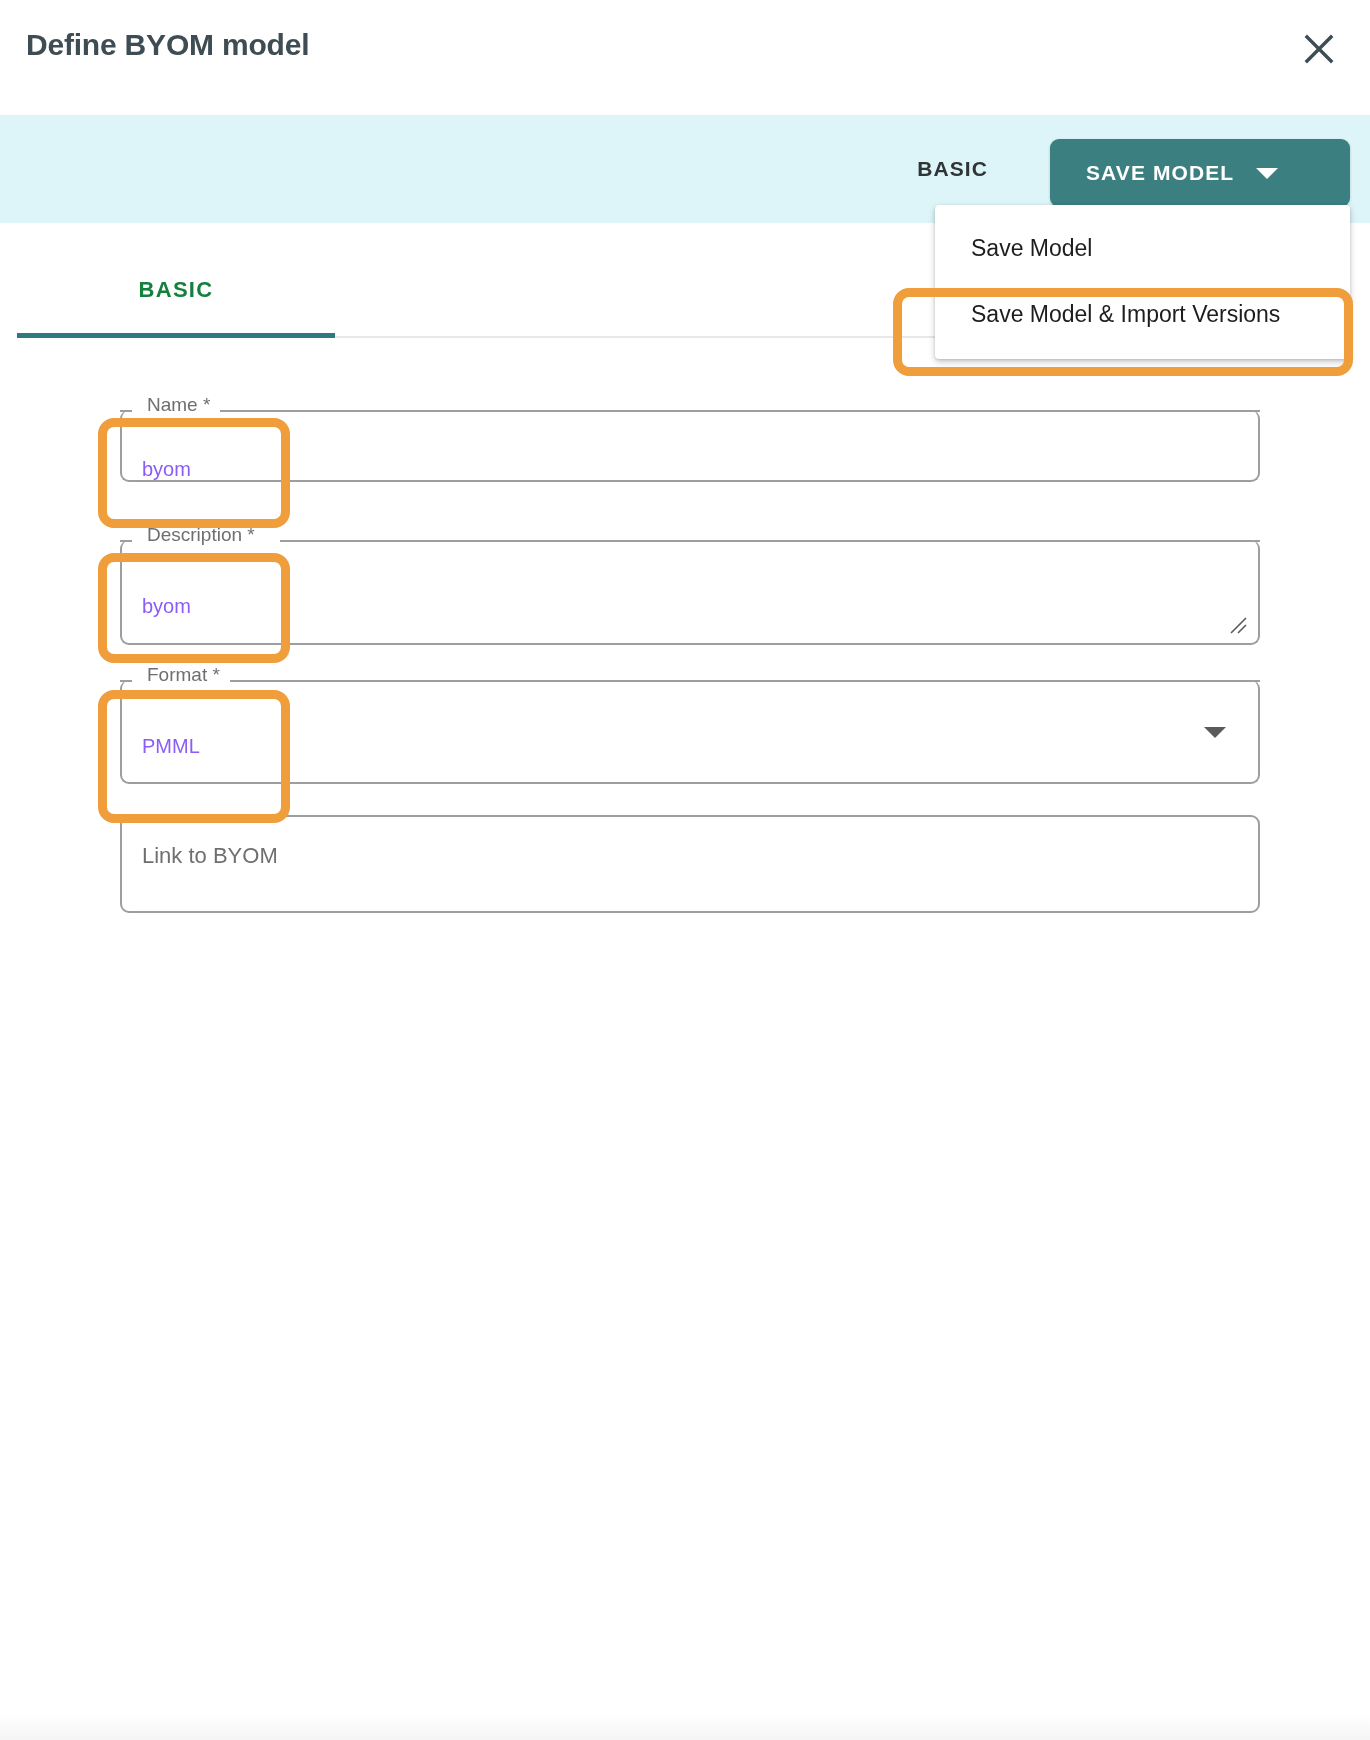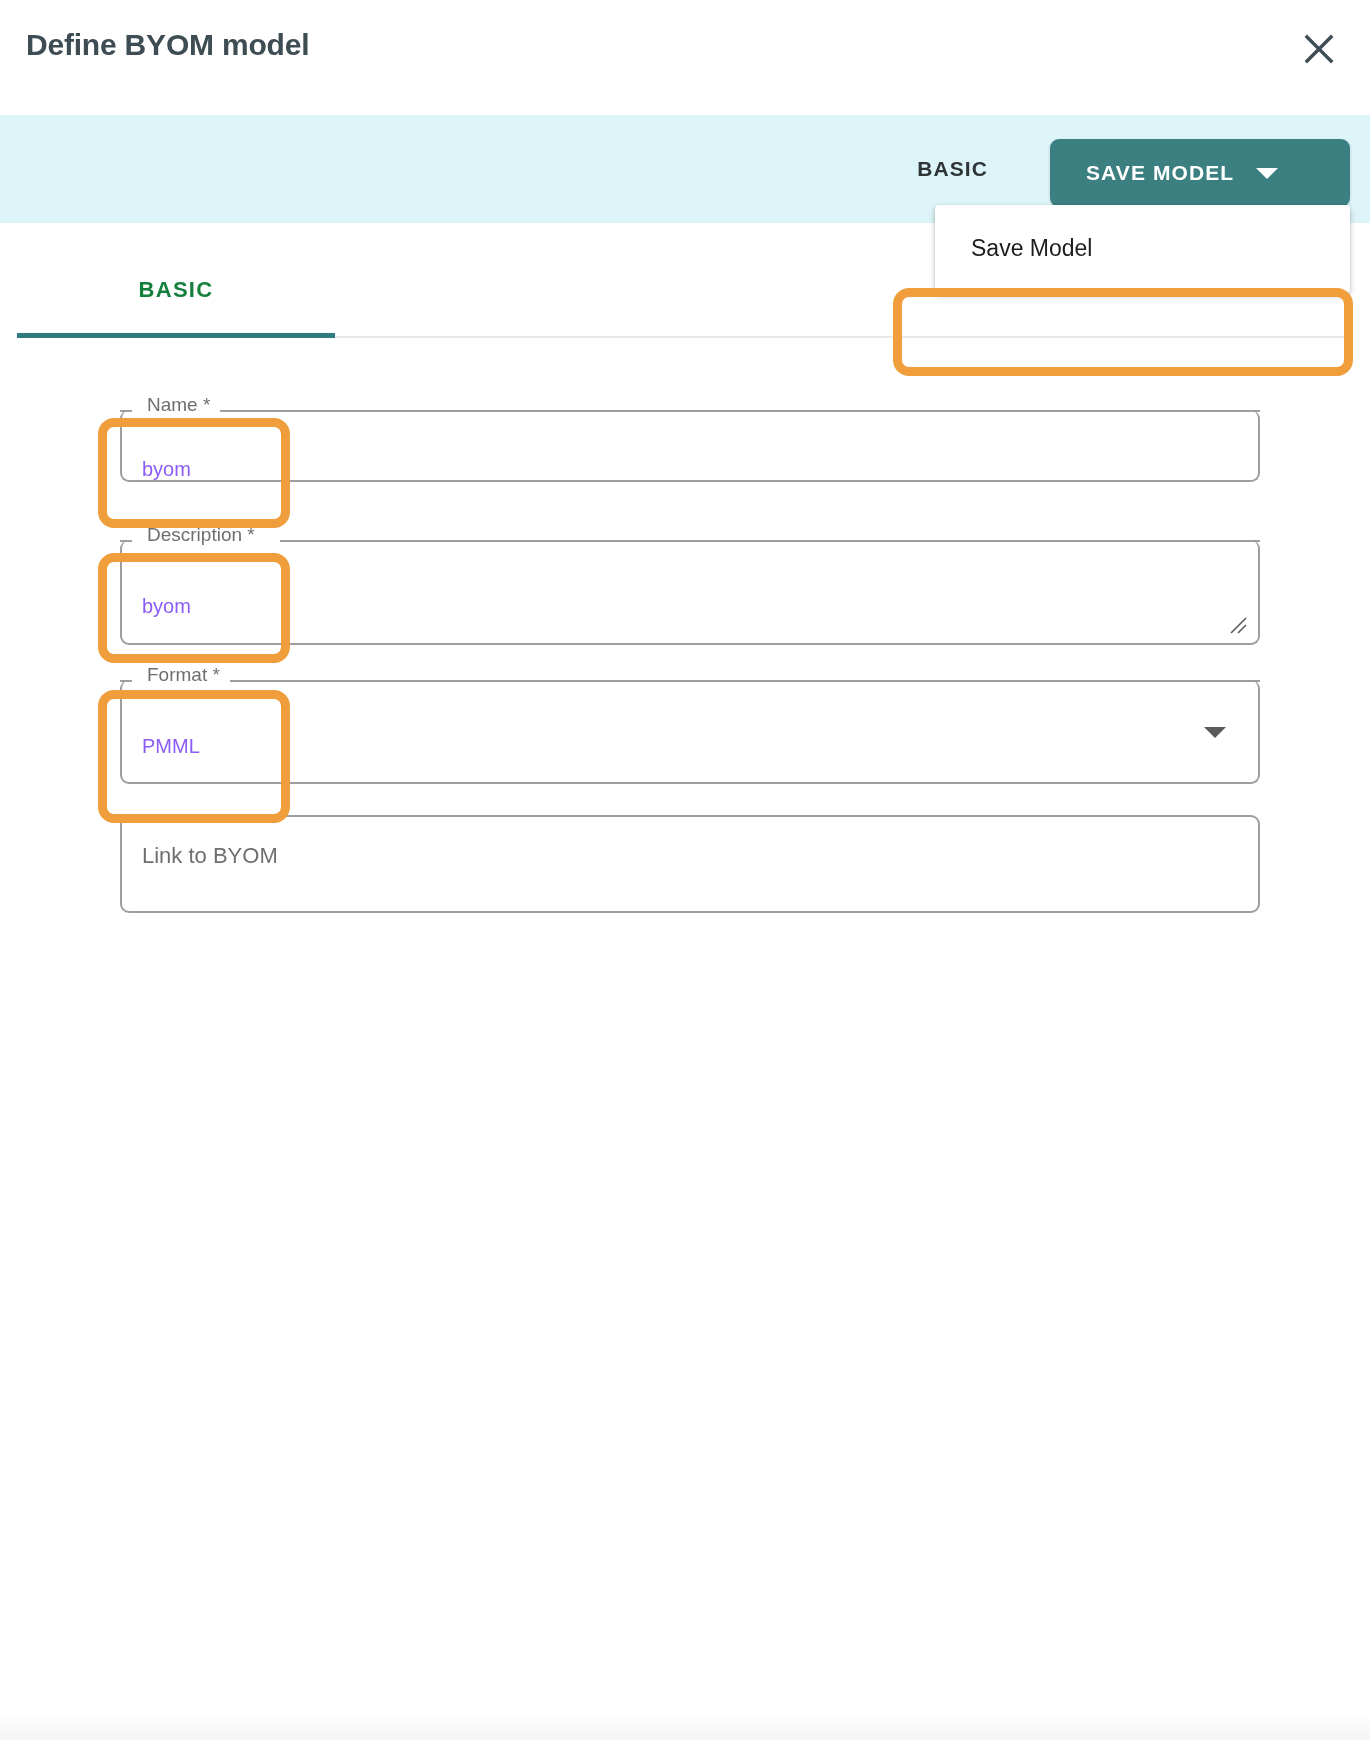--- a/index.html
+++ b/index.html
@@ -314,20 +314,21 @@
   <button class="cancel-button">BASIC</button>
 
   <div class="save-split-button">
     <span class="save-label">SAVE MODEL</span>
     <span class="save-caret"></span>
   </div>
 </div>
 
 <div class="dropdown-menu">
   <div class="menu-item">Save Model</div>
+  <div class="menu-item">Save Model &amp; Import Versions</div>
 </div>
 
 <div class="tabs">
   <div class="tab-strip-line"></div>
   <button class="tab tab-basic">BASIC</button>
   <div class="tab-indicator"></div>
 </div>
 
 <div class="form">
 

